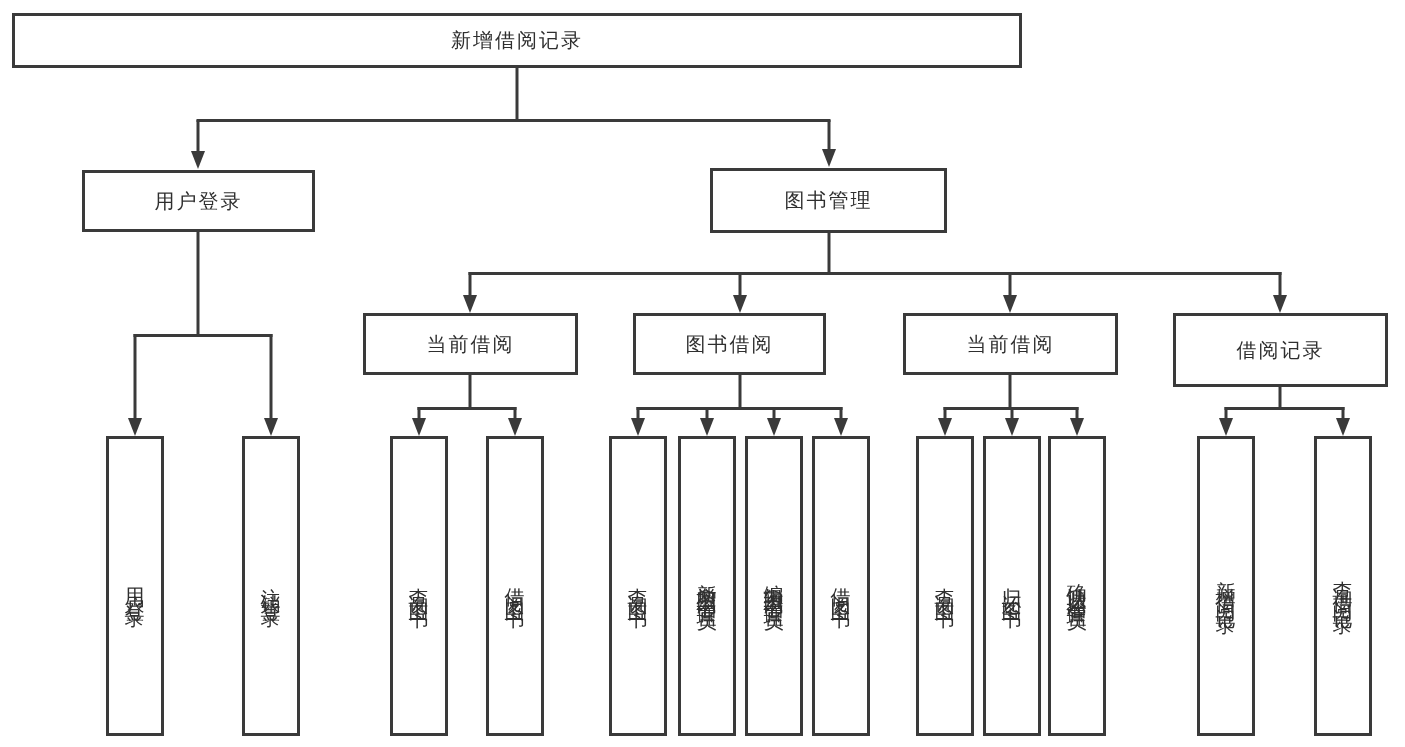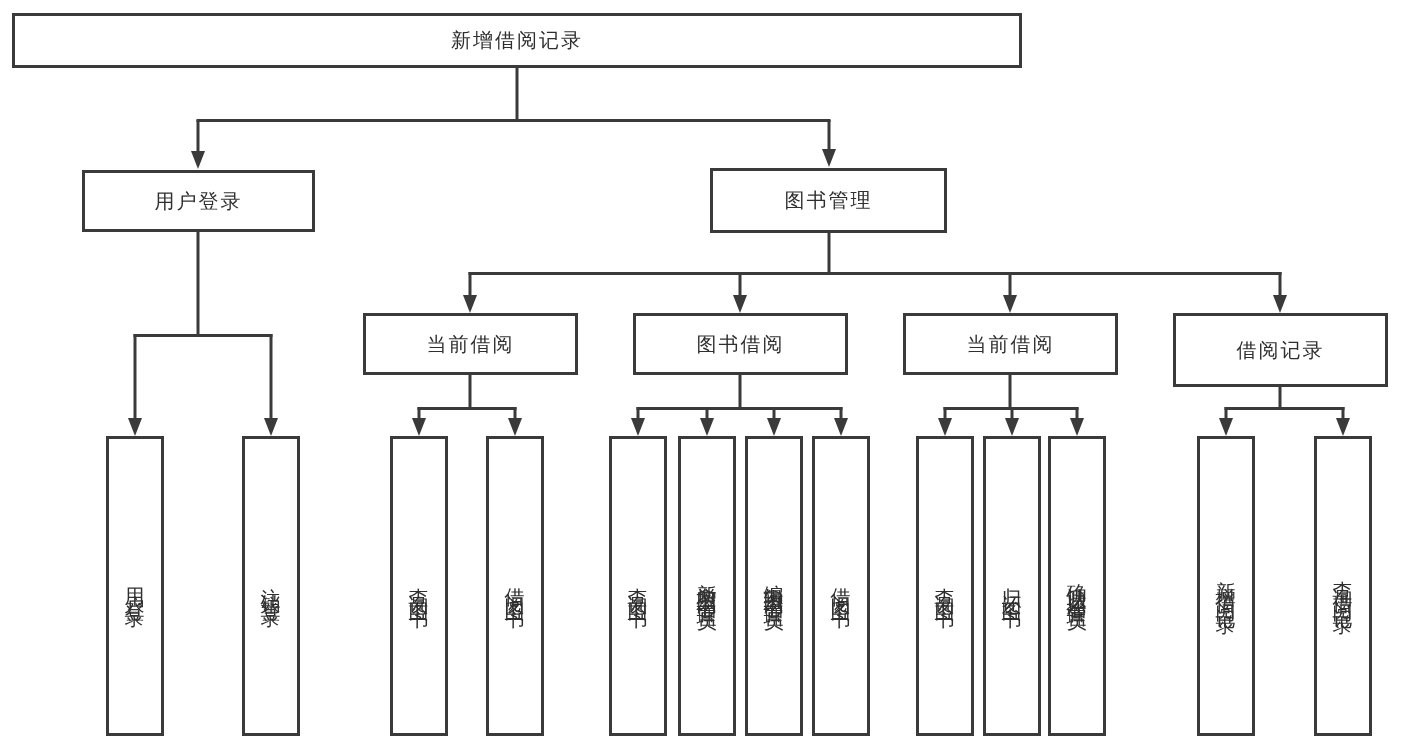--- a/index.html
+++ b/index.html
@@ -122,21 +122,21 @@
       <path d="M1343 436 L1336 418 L1350 418 Z"></path>
     </g>
   </svg>
 
   <div class="node" style="left:12px;top:13px;width:1010px;height:55px">新增借阅记录</div>
 
   <div class="node" style="left:82px;top:170px;width:233px;height:62px">用户登录</div>
   <div class="node" style="left:710px;top:168px;width:237px;height:65px">图书管理</div>
 
   <div class="node" style="left:363px;top:313px;width:215px;height:62px">当前借阅</div>
-  <div class="node" style="left:633px;top:313px;width:215px;height:62px">图书借阅</div>
+  <div class="node" style="left:633px;top:313px;width:193px;height:62px">图书借阅</div>
   <div class="node" style="left:903px;top:313px;width:215px;height:62px">当前借阅</div>
   <div class="node" style="left:1173px;top:313px;width:215px;height:74px">借阅记录</div>
 
   <div class="node v" style="left:106px;top:436px;width:58px;height:300px">用户登录</div>
   <div class="node v" style="left:242px;top:436px;width:58px;height:300px">注销登录</div>
 
   <div class="node v" style="left:390px;top:436px;width:58px;height:300px">查询图书</div>
   <div class="node v" style="left:486px;top:436px;width:58px;height:300px">借阅图书</div>
 
   <div class="node v" style="left:609px;top:436px;width:58px;height:300px">查询图书</div>

